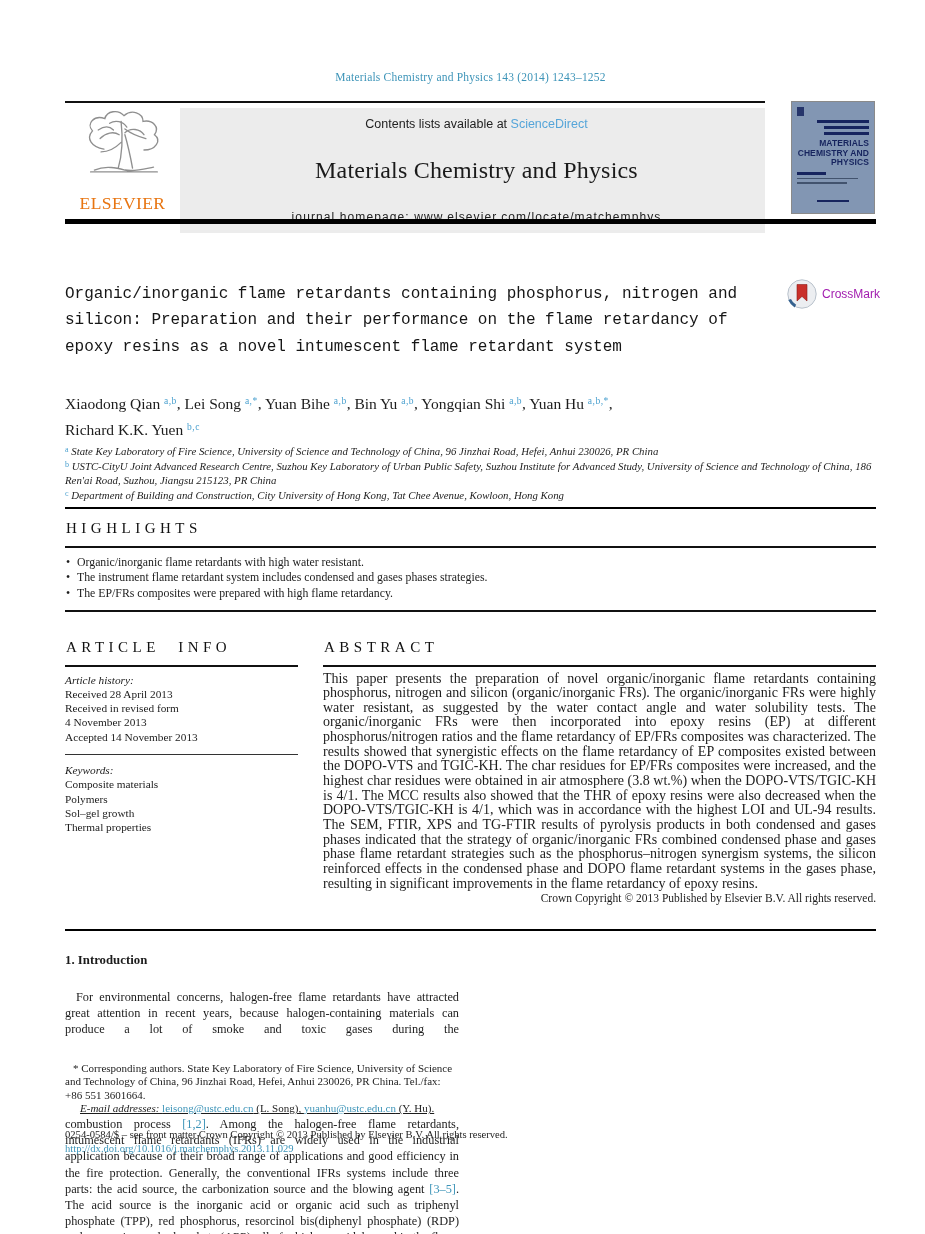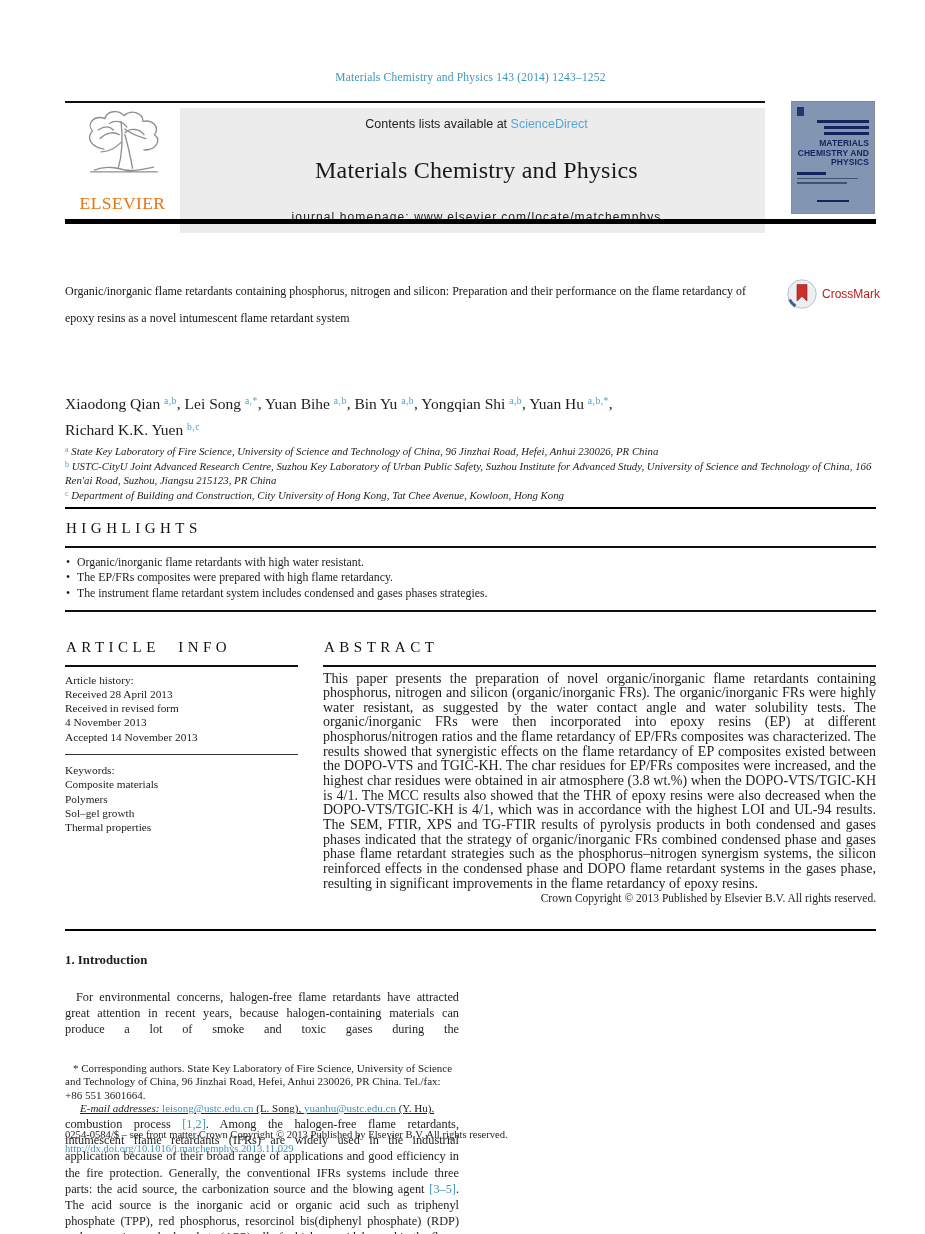--- a/index.html
+++ b/index.html
@@ -50,25 +50,25 @@
   }
   .cbar-left { margin:4px auto 0 0; width:40%; height:3px; background:#16245e; }
   .cover-fine { height:1.5px; background:#42536e; margin-top:3px; width:85%; }
   .cover-fine.w2 { width:70%; }
   .cover-bottom { height:2px; background:#16245e; width:45%; margin:16px auto 0 auto; }
   
   .thickbar { position:absolute; top:219px; left:65px; width:811px; height:5px; background:#000; }
   
   .article-title {
     position:absolute; top:270px; left:65px; width:700px;
-    font-size:12px; line-height:26.5px; color:#161616;
+    font-size:16px; line-height:26.5px; color:#161616;font-family:Liberation Mono, monospace;
   }
   
   .crossmark { position:absolute; top:276px; left:786px; width:100px; display:flex; align-items:center; }
-  .crossmark-text { font-family:"Liberation Sans", sans-serif; font-size:12px; color:#b91c1c; margin-left:3px; }
+  .crossmark-text { font-family:"Liberation Sans", sans-serif; font-size:12px; color:#a21caf; margin-left:3px; }
   
   .authors { position:absolute; top:390px; left:65px; width:790px; font-size:15.5px; line-height:22.5px; }
   .sup { font-size:9.5px; vertical-align:5px; color:#4aa0cf; letter-spacing:0.5px; }
   
   .affils { position:absolute; top:443px; left:65px; width:811px; font-style:italic; font-size:10.8px; line-height:13.4px; }
   .affil-sup { font-size:8px; vertical-align:3px; color:#4aa0cf; font-style:normal; }
   
   .highlights { position:absolute; top:507px; left:65px; width:811px; }
   .rule2 { height:2px; background:#000; }
   .rule15 { height:1.5px; background:#111; }
@@ -77,21 +77,21 @@
   .hl-head { margin:11px 0 9px 1px; }
   .hl-list { margin:7px 0 9px 0; padding:0; list-style:none; }
   .hl-list li { font-size:11.8px; line-height:15.6px; padding-left:12px; position:relative; }
   .hl-list li::before { content:"\2022"; position:absolute; left:1px; top:0; }
   
   .info-abs { position:absolute; top:639px; left:65px; width:811px; display:flex; }
   .info-col { width:233px; margin-right:25px; flex:none; }
   .abs-col { flex:1; }
   .col-head { margin:0 0 9px 1px; }
   .info-body { font-size:11.3px; line-height:14.3px; margin-top:6px; }
-  .info-label { }
+  .info-label { font-style:italic; }
   .info-sep { margin:10px 0 8px 0; }
   .abs-text { font-size:14px; line-height:14.65px; text-align:justify; margin-top:5px; color:#1c1c1c; }
   .abs-copy { font-size:11.5px; text-align:right; margin-top:1px; }
   .endrule { position:absolute; top:929px; left:65px; width:811px; height:2px; background:#000; }
   
   .body-cols { position:absolute; top:951px; left:65px; width:811px; display:flex;flex-direction:column; }
   .bcol { width:394px; flex:none; }
   .bcol.left { margin-right:23px; }
   .intro-head { font-weight:bold; font-size:12.8px; margin:2px 0 0 0; }
   .bpara { font-size:12.3px; line-height:16.2px; text-align:justify; text-align-last:justify; margin:21px 0 0 0; }
@@ -161,32 +161,32 @@
     <span class="crossmark-text">CrossMark</span>
   </div>
 
   <div class="authors">
     <span><span>Xiaodong Qian</span> <span class="sup">a,b</span><span>, </span></span><span><span>Lei Song</span> <span class="sup">a,*</span><span>, </span></span><span><span>Yuan Bihe</span> <span class="sup">a,b</span><span>, </span></span><span><span>Bin Yu</span> <span class="sup">a,b</span><span>, </span></span><span><span>Yongqian Shi</span> <span class="sup">a,b</span><span>, </span></span><span><span>Yuan Hu</span> <span class="sup">a,b,*</span><span>,</span></span><br>
     <span><span>Richard K.K. Yuen</span> <span class="sup">b,c</span></span>
   </div>
 
   <div class="affils">
     <div><span class="affil-sup">a</span> <span>State Key Laboratory of Fire Science, University of Science and Technology of China, 96 Jinzhai Road, Hefei, Anhui 230026, PR China</span></div>
-    <div><span class="affil-sup">b</span> <span>USTC-CityU Joint Advanced Research Centre, Suzhou Key Laboratory of Urban Public Safety, Suzhou Institute for Advanced Study, University of Science and Technology of China, 166 Ren'ai Road, Suzhou, Jiangsu 215123, PR China</span></div>
+    <div><span class="affil-sup">b</span> <span>USTC-CityU Joint Advanced Research Centre, Suzhou Key Laboratory of Urban Public Safety, Suzhou Institute for Advanced Study, University of Science and Technology of China, 186 Ren'ai Road, Suzhou, Jiangsu 215123, PR China</span></div>
     <div><span class="affil-sup">c</span> <span>Department of Building and Construction, City University of Hong Kong, Tat Chee Avenue, Kowloon, Hong Kong</span></div>
   </div>
 
   <div class="highlights">
     <div class="rule2"></div>
     <div class="spaced-head hl-head">HIGHLIGHTS</div>
     <div class="rule15"></div>
     <ul class="hl-list">
       <li>Organic/inorganic flame retardants with high water resistant.</li>
+      <li>The instrument flame retardant system includes condensed and gases phases strategies.</li>
       <li>The EP/FRs composites were prepared with high flame retardancy.</li>
-      <li>The instrument flame retardant system includes condensed and gases phases strategies.</li>
     </ul>
     <div class="rule15"></div>
   </div>
 
   <div class="info-abs">
     <div class="info-col">
       <div class="spaced-head col-head">ARTICLE INFO</div>
       <div class="rule15"></div>
       <div class="info-body">
         <div class="info-label">Article history:</div>

